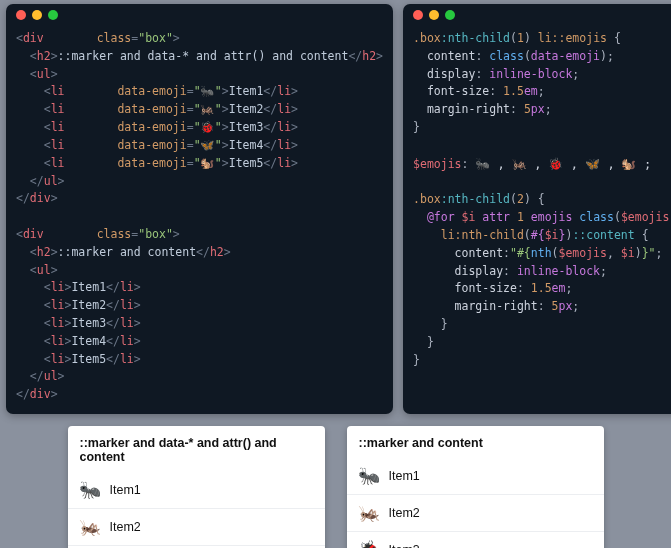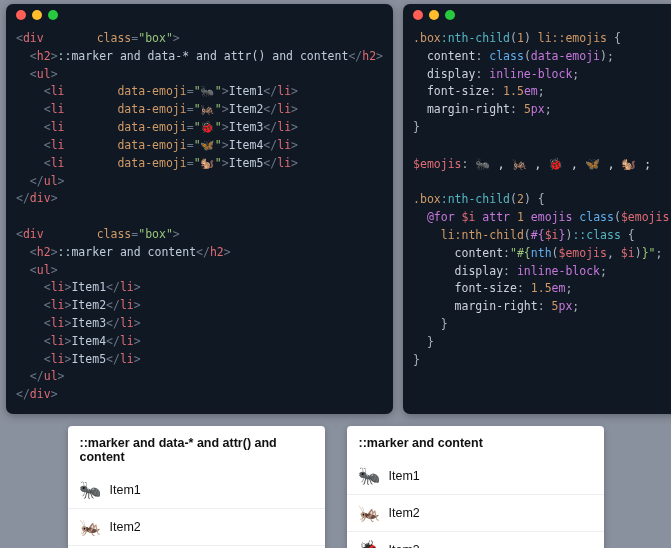--- a/index.html
+++ b/index.html
@@ -136,21 +136,21 @@
   <span class="prop">content</span><span class="br">:</span> <span class="fn">class</span><span class="br">(</span><span class="val">data-emoji</span><span class="br">);</span>
   <span class="prop">display</span><span class="br">:</span> <span class="val">inline-block</span><span class="br">;</span>
   <span class="prop">font-size</span><span class="br">:</span> <span class="num">1.5</span><span class="val">em</span><span class="br">;</span>
   <span class="prop">margin-right</span><span class="br">:</span> <span class="num">5</span><span class="val">px</span><span class="br">;</span>
 <span class="br">}</span>
 
 <span class="var">$emojis</span><span class="br">:</span> <span class="emoji-line">🐜 , 🦗 , 🐞 , 🦋 , 🐿️ ;</span>
 
 <span class="sel">.box</span><span class="pseu">:nth-child</span><span class="br">(</span><span class="num">2</span><span class="br">)</span> <span class="br">{</span>
   <span class="kw">@for</span> <span class="var">$i</span> <span class="kw">attr</span> <span class="num">1</span> <span class="kw">emojis</span> <span class="fn">class</span><span class="br">(</span><span class="var">$emojis</span> 
-    <span class="sel">li:nth-child</span><span class="br">(</span><span class="val">#{</span><span class="var">$i</span><span class="val">}</span><span class="br">)</span><span class="pseu">::class</span> <span class="br">{</span>
+    <span class="sel">li:nth-child</span><span class="br">(</span><span class="val">#{</span><span class="var">$i</span><span class="val">}</span><span class="br">)</span><span class="pseu">::content</span> <span class="br">{</span>
       <span class="prop">content</span><span class="br">:</span><span class="str">"#{</span><span class="fn">nth</span><span class="br">(</span><span class="var">$emojis</span><span class="br">, </span><span class="var">$i</span><span class="br">)</span><span class="str">}"</span><span class="br">;</span>
       <span class="prop">display</span><span class="br">:</span> <span class="val">inline-block</span><span class="br">;</span>
       <span class="prop">font-size</span><span class="br">:</span> <span class="num">1.5</span><span class="val">em</span><span class="br">;</span>
       <span class="prop">margin-right</span><span class="br">:</span> <span class="num">5</span><span class="val">px</span><span class="br">;</span>
     <span class="br">}</span>
   <span class="br">}</span>
 <span class="br">}</span></div>
   </div>
 </div>
 

